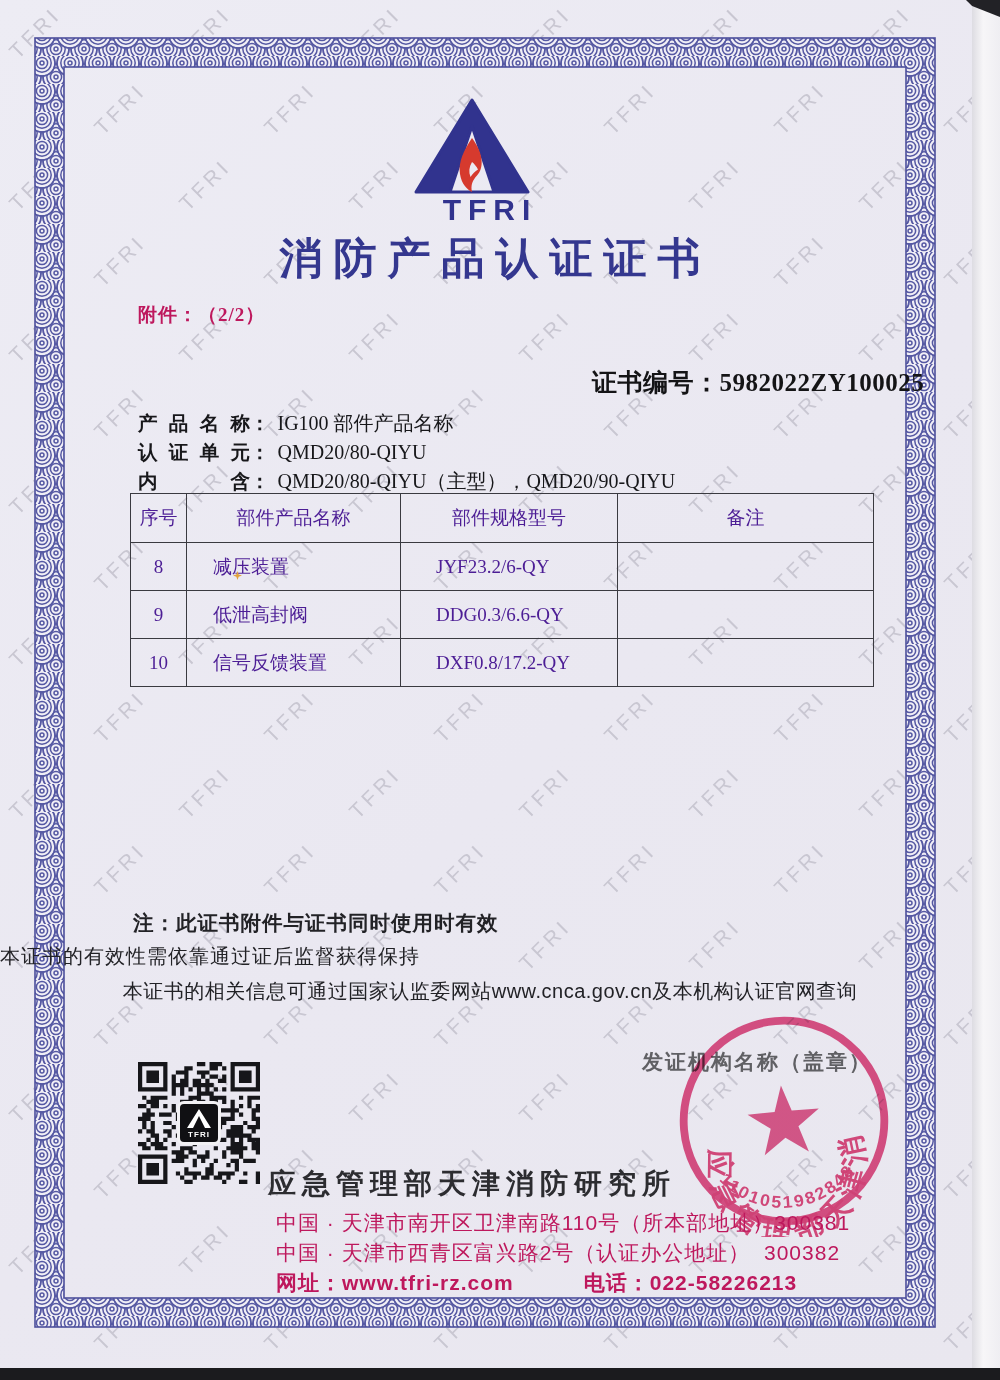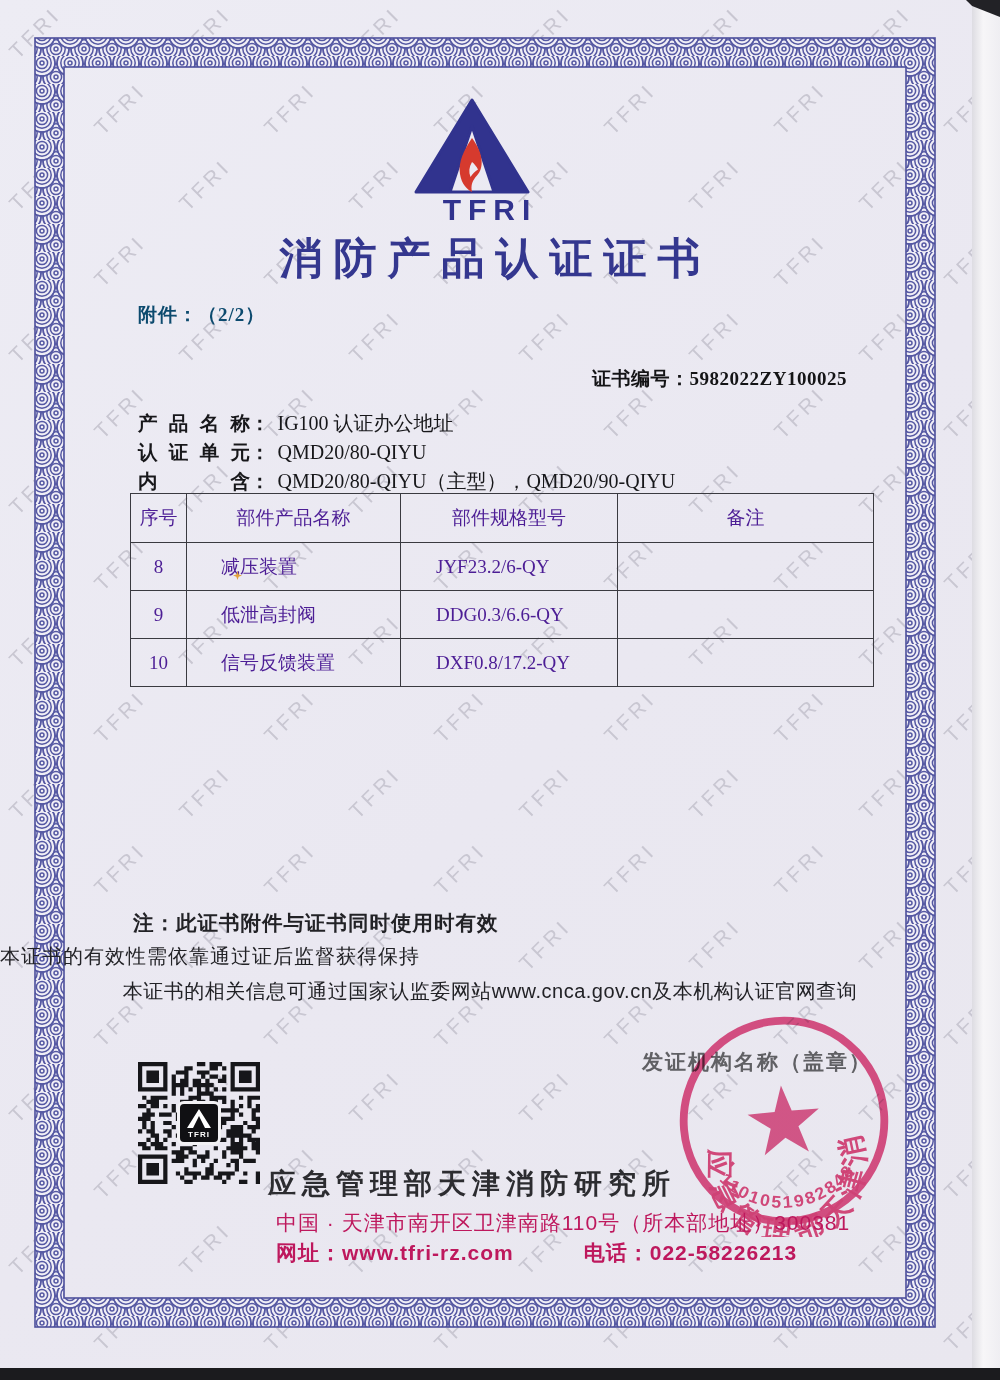--- a/index.html
+++ b/index.html
@@ -15,37 +15,37 @@
   #scan-bottom{position:absolute;left:0;top:1368px;width:1000px;height:12px;background:#1b1b1e;}
   #scan-corner{position:absolute;left:966px;top:0;width:34px;height:17px;background:#222226;
          clip-path:polygon(0 0,100% 0,100% 100%,18% 35%);}
   svg{display:block;}
   .abs{position:absolute;}
   
   .serif{font-family:"Liberation Serif","DejaVu Serif",serif;}
   .sans{font-family:"Liberation Sans","DejaVu Sans",sans-serif;}
   #title{left:0;top:230px;width:980px;text-align:center;font-size:43px;font-weight:bold;
          color:#34378f;letter-spacing:11px;text-indent:11px;}
-  #attachment{left:138px;top:302px;font-size:19px;font-weight:bold;color:#0c4a6e;letter-spacing:1px;}
-  #certno{left:592px;top:366px;font-size:19px;font-weight:bold;color:#141416;letter-spacing:.5px;}
+  #attachment{left:138px;top:302px;font-size:19px;font-weight:bold;color:#be185d;letter-spacing:1px;}
+  #certno{left:592px;top:366px;font-size:25px;font-weight:bold;color:#141416;letter-spacing:.5px;}
   
   #product{left:138px;top:409px;font-size:19.5px;color:#17171a;}
   .prow{height:29px;line-height:29px;white-space:nowrap;}
   .plabel{display:inline-flex;justify-content:space-between;width:112px;font-weight:bold;
           vertical-align:top;}
   .pcolon{font-weight:bold;margin-right:8px;}
   .pvalue{font-size:20px;}
   
   #ctable{left:130px;top:493px;border-collapse:collapse;table-layout:fixed;width:743px;
           font-size:19px;color:#4c1d95;}
   #ctable td{border:1.4px solid #3a3a40;overflow:hidden;}
   #ctable tr.hdr td{height:46px;text-align:center;font-size:19px;}
   #ctable tr.data td{height:45px;}
   #ctable td.c-no{text-align:center;}
-  #ctable td.c-name{padding-left:34px;}
+  #ctable td.c-name{padding-left:26px;}
   #ctable td.c-spec{padding-left:35px;font-size:19px;}
   .speck{left:233px;top:571px;width:9px;height:9px;background:#e2a23c;
          clip-path:polygon(50% 0,63% 38%,100% 50%,63% 63%,50% 100%,37% 63%,0 50%,37% 38%);}
   
   .note{color:#222226;}
   #note1{left:133px;top:909px;font-size:20.5px;font-weight:bold;letter-spacing:1px;}
   #note2{left:0;top:943px;width:980px;text-align:left;font-size:20px;letter-spacing:1px;}
   #note3{left:0;top:978px;width:980px;text-align:center;font-size:20px;letter-spacing:.5px;}
   
   #qr{left:138px;top:1062px;width:122px;height:122px;}
@@ -122,21 +122,21 @@
   <div class="abs serif" id="attachment">附件：（2/2）</div>
   <div class="abs serif" id="certno">证书编号：5982022ZY100025</div>
 
   <div class="abs serif" id="product">
     <div class="prow">
       <span class="plabel js-justify">
           <span>产</span>
           <span>品</span>
           <span>名</span>
           <span>称</span>
-        </span><span class="pcolon">：</span><span class="pvalue">IG100 认证办公地址</span>
+        </span><span class="pcolon">：</span><span class="pvalue">IG100 部件产品名称</span>
     </div>
     <div class="prow">
       <span class="plabel js-justify">
           <span>认</span>
           <span>证</span>
           <span>单</span>
           <span>元</span>
         </span><span class="pcolon">：</span><span class="pvalue">QMD20/80-QIYU</span>
     </div>
     <div class="prow">
@@ -212,20 +212,21 @@
       </text>
       <text font-family="Liberation Sans, DejaVu Sans, sans-serif" font-size="16" font-weight="bold" fill="#e03a72" opacity="0.96" letter-spacing="2">
         <textPath href="#arcBottom" textLength="150" lengthAdjust="spacingAndGlyphs">1101051982848</textPath>
       </text>
     </g>
   </svg>
 
   <div class="abs serif" id="orgname">应急管理部天津消防研究所</div>
   <div class="abs sans" id="addr">
     <div class="arow">中国 · 天津市南开区卫津南路110号（所本部地址）300381</div>
+    <div class="arow">中国 · 天津市西青区富兴路2号（认证办公地址）  300382</div>
     <div class="contact">
       <span>网址：www.tfri-rz.com</span>
       <span>电话：022-58226213</span>
     </div>
   </div>
 
   <div id="scan-bottom"></div>
 </div>
 
 </body></html>

